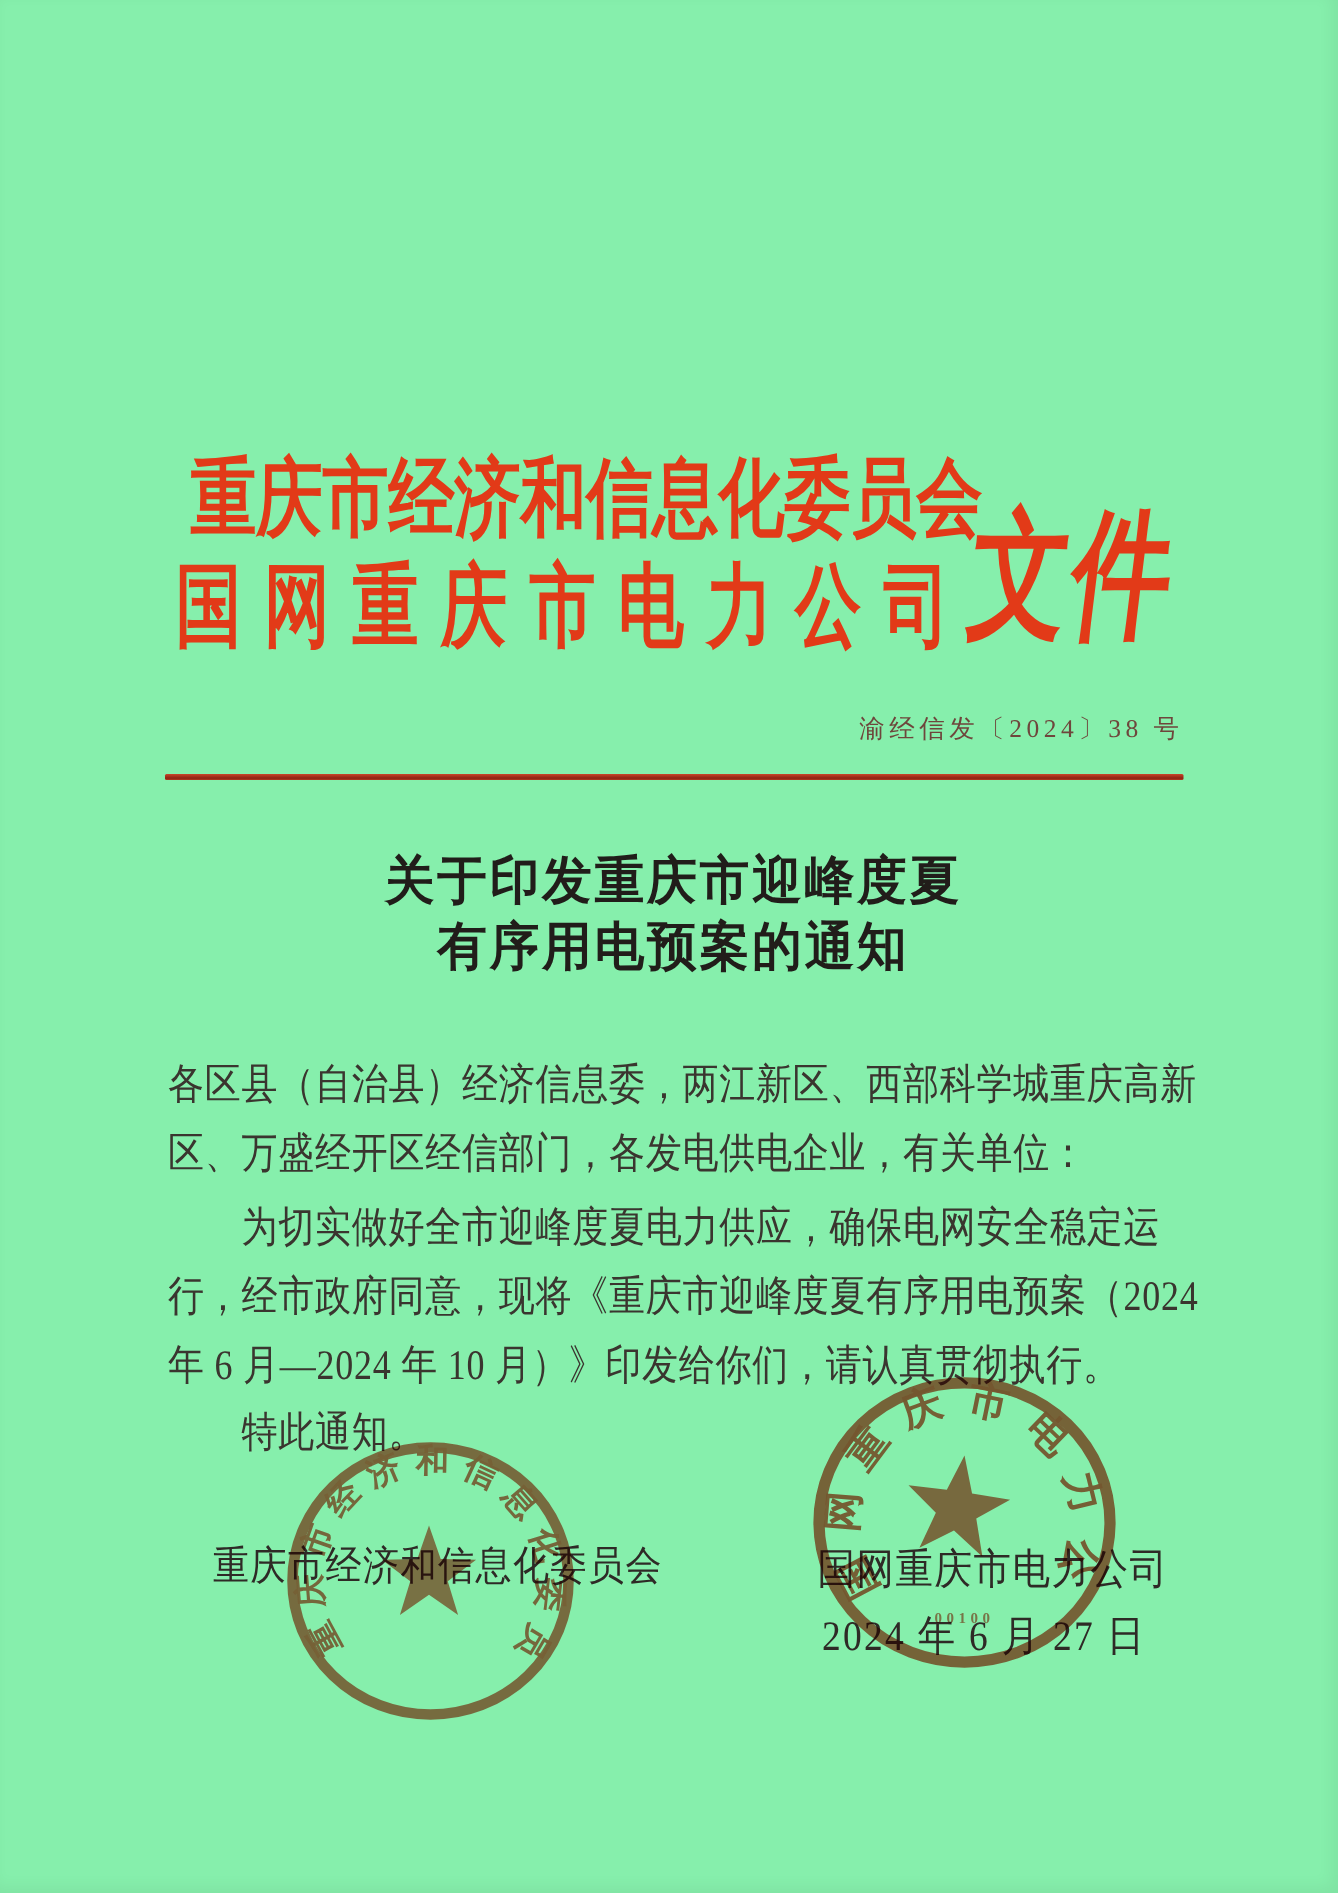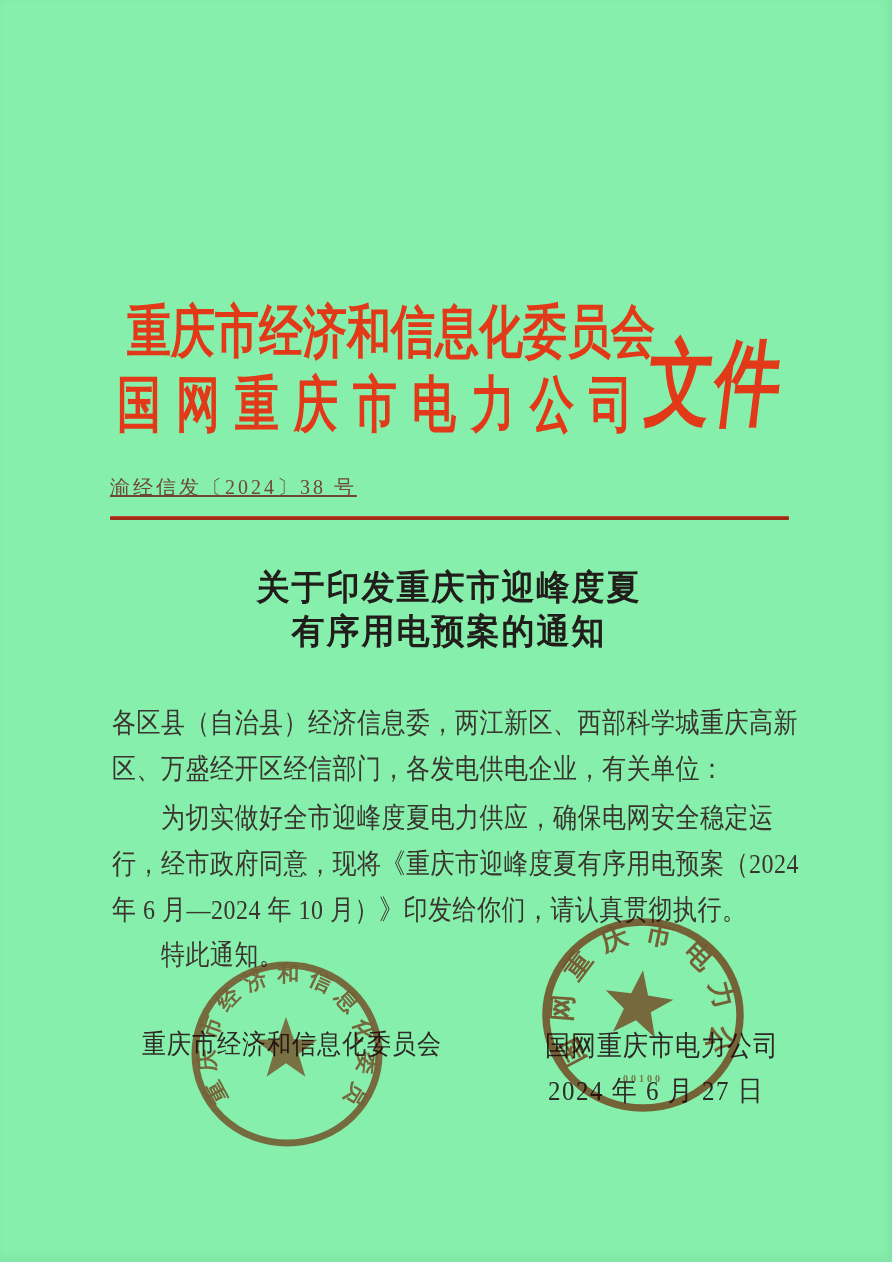--- a/index.html
+++ b/index.html
@@ -23,23 +23,22 @@
     transform:scaleY(1.38);transform-origin:left top;
   }
   .doc-label{
     position:absolute;left:655px;top:320px;
     font-size:66px;font-weight:bold;color:#e23a18;
     white-space:nowrap;letter-spacing:2px;
     transform:skewX(-7deg) scaleY(1.42);transform-origin:left top;
   }
   .doc-number{
     position:absolute;left:110px;top:474px;width:679px;
-    text-align:left;font-size:20px;color:#6e463c;letter-spacing:3px;
+    text-align:right;font-size:17px;color:#6e463c;letter-spacing:3px;
     white-space:nowrap;
-    text-decoration:underline;
   }
   .red-rule{
     position:absolute;left:110px;top:516px;width:679px;height:4px;
     background:linear-gradient(to bottom,#c8462a 0%,#8f2212 70%,#b23a20 100%);
     border-radius:1px;
   }
   
   .title-line{
     position:absolute;left:110px;width:678px;text-align:center;
     font-size:33px;font-weight:bold;color:#211d1a;letter-spacing:2px;

